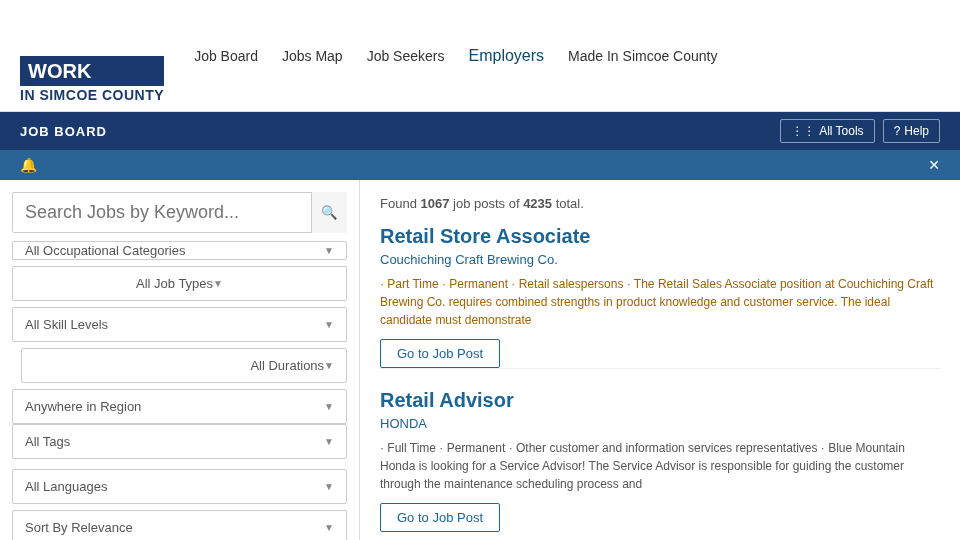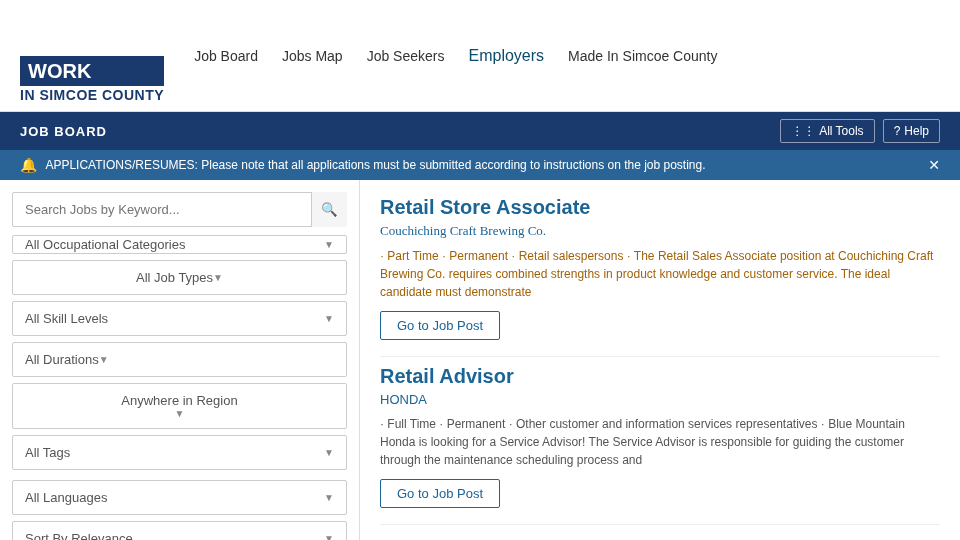--- a/index.html
+++ b/index.html
@@ -31,52 +31,51 @@
     </button>
     <button style="background:transparent; border:1px solid rgba(255,255,255,0.5); color:#fff; padding:4px 10px; font-size:12px; cursor:pointer; display:flex; align-items:center; gap:4px; border-radius:2px;">
       <span style="font-size:12px;">?</span>
       <span>Help</span>
     </button>
   </div>
 </div>
 
 <div style="background:#2a6496; color:#fff; padding:7px 20px; font-size:12px; display:flex; align-items:center; gap:8px;">
   <span style="font-size:14px;">🔔</span>
-  <span>APPLICATIONS/RESUMES: Please note that all applications must be submitted according to instructions on the job posting.</span>
   <span style="margin-left:auto; cursor:pointer; font-size:14px;">✕</span>
 </div>
 
 <div style="display:flex; height:440px;">
 
   <div style="width:360px; min-width:360px; padding:12px; border-right:1px solid #ddd; overflow-y:auto; background:#fff;">
 
     <div style="position:relative; margin-bottom:8px;">
-      <input type="text" style="width: 100%; padding: 9px 36px 9px 12px; border: 1px solid rgb(204, 204, 204); font-size: 13px; color: rgb(153, 153, 153); border-radius: 2px; outline: none;" placeholder="Search Jobs by Keyword...">
+      <input type="text" style="width: 100%; padding: 9px 36px 9px 12px; border: 1px solid rgb(204, 204, 204); font-size: 18px; color: rgb(153, 153, 153); border-radius: 2px; outline: none;" placeholder="Search Jobs by Keyword...">
       <button style="position:absolute; right:0; top:0; bottom:0; width:36px; background:#f5f5f5; border:none; border-left:1px solid #ccc; cursor:pointer; display:flex; align-items:center; justify-content:center; color:#666;">
         <span>🔍</span>
       </button>
     </div>
 
     <div style="display:flex; align-items:center; justify-content:space-between; border:1px solid #ccc; padding:1px 12px; margin-bottom:6px; cursor:pointer; border-radius:2px; background:#fff;">
       <span style="font-size:13px; color:#555;">All Occupational Categories</span>
       <span style="font-size:10px; color:#888;">▼</span>
     </div>
     <div style="display:flex; align-items:center; justify-content:center; border:1px solid #ccc; padding:9px 12px; margin-bottom:6px; cursor:pointer; border-radius:2px; background:#fff;">
       <span style="font-size:13px; color:#555;">All Job Types</span>
       <span style="font-size:10px; color:#888;">▼</span>
     </div>
     <div style="display:flex; align-items:center; justify-content:space-between; border:1px solid #ccc; padding:9px 12px; margin-bottom:6px; cursor:pointer; border-radius:2px; background:#fff;">
       <span style="font-size:13px; color:#555;">All Skill Levels</span>
       <span style="font-size:10px; color:#888;">▼</span>
     </div>
-    <div style="display:flex; align-items:center; justify-content:flex-start; border:1px solid #ccc; padding:9px 12px; margin-bottom:6px; cursor:pointer; border-radius:2px; background:#fff;">
+    <div style="display:flex; align-items:center; justify-content:flex-end; border:1px solid #ccc; padding:9px 12px; margin-bottom:6px; cursor:pointer; border-radius:2px; background:#fff;margin-left:9px;">
       <span style="font-size:13px; color:#555;">All Durations</span>
       <span style="font-size:10px; color:#888;">▼</span>
     </div>
-    <div style="display:flex; align-items:center; justify-content:space-between; border:1px solid #ccc; padding:9px 12px; margin-bottom:6px; cursor:pointer; border-radius:2px; background:#fff;flex-direction:column;">
+    <div style="display:flex; align-items:center; justify-content:space-between; border:1px solid #ccc; padding:9px 12px; margin-bottom:0; cursor:pointer; border-radius:2px; background:#fff;">
       <span style="font-size:13px; color:#555;">Anywhere in Region</span>
       <span style="font-size:10px; color:#888;">▼</span>
     </div>
     <div style="display:flex; align-items:center; justify-content:space-between; border:1px solid #ccc; padding:9px 12px; margin-bottom:10px; cursor:pointer; border-radius:2px; background:#fff;">
       <span style="font-size:13px; color:#555;">All Tags</span>
       <span style="font-size:10px; color:#888;">▼</span>
     </div>
     <div style="display:flex; align-items:center; justify-content:space-between; border:1px solid #ccc; padding:9px 12px; margin-bottom:6px; cursor:pointer; border-radius:2px; background:#fff;text-align:center;">
       <span style="font-size:13px; color:#555;">All Languages</span>
       <span style="font-size:10px; color:#888;">▼</span>
@@ -87,24 +86,27 @@
     </div>
     <div style="display:flex; align-items:center; justify-content:space-between; border:1px solid #ccc; padding:9px 12px; margin-bottom:6px; cursor:pointer; border-radius:2px; background:#fff;">
       <span style="font-size:13px; color:#555;">Show 25 Posts Per Page</span>
       <span style="font-size:10px; color:#888;">▼</span>
     </div>
 
   </div>
 
   <div style="flex:1; padding:16px 20px; overflow-y:auto;">
 
+    <div style="font-size:13px; color:#555; margin-bottom:14px;">
+      <span>Found </span><strong>1067</strong><span> job posts of </span><strong>4235</strong><span> total.</span>
+    </div>
 
-    <div style="margin-bottom:8px; border-bottom:1px solid #eee; padding-bottom:16px;">
+    <div style="margin-bottom:20px; border-bottom:1px solid #eee; ">
       <div style="font-size:20px; font-weight:bold; color:#1a6496; margin-bottom:4px;">Retail Store Associate</div>
-      <div style="font-size:13px; color:#1a6496; margin-bottom:8px; font-weight:500;font-family:Liberation Serif, serif;">Couchiching Craft Brewing Co.</div>
+      <div style="font-size:13px; color:#1a6496; margin-bottom:8px; font-weight:500;">Couchiching Craft Brewing Co.</div>
       <div style="font-size:12px; color:#a16207; margin-bottom:10px; line-height:1.5;">· Part Time · Permanent · Retail salespersons · The Retail Sales Associate position at Couchiching Craft Brewing Co. requires combined strengths in product knowledge and customer service. The ideal candidate must demonstrate</div>
       <button style="background:#fff; border:1px solid #1a6496; color:#1a6496; padding:6px 16px; font-size:13px; cursor:pointer; border-radius:2px;">Go to Job Post</button>
     </div>
 
     <div style="margin-bottom:20px; border-bottom:1px solid #eee; padding-bottom:16px;">
       <div style="font-size:20px; font-weight:bold; color:#1a6496; margin-bottom:4px;">Retail Advisor</div>
       <div style="font-size:13px; color:#1a6496; margin-bottom:8px; font-weight:500;">HONDA</div>
       <div style="font-size:12px; color:#555; margin-bottom:10px; line-height:1.5;">· Full Time · Permanent · Other customer and information services representatives · Blue Mountain Honda is looking for a Service Advisor! The Service Advisor is responsible for guiding the customer through the maintenance scheduling process and</div>
       <button style="background:#fff; border:1px solid #1a6496; color:#1a6496; padding:6px 16px; font-size:13px; cursor:pointer; border-radius:2px;">Go to Job Post</button>
     </div>

